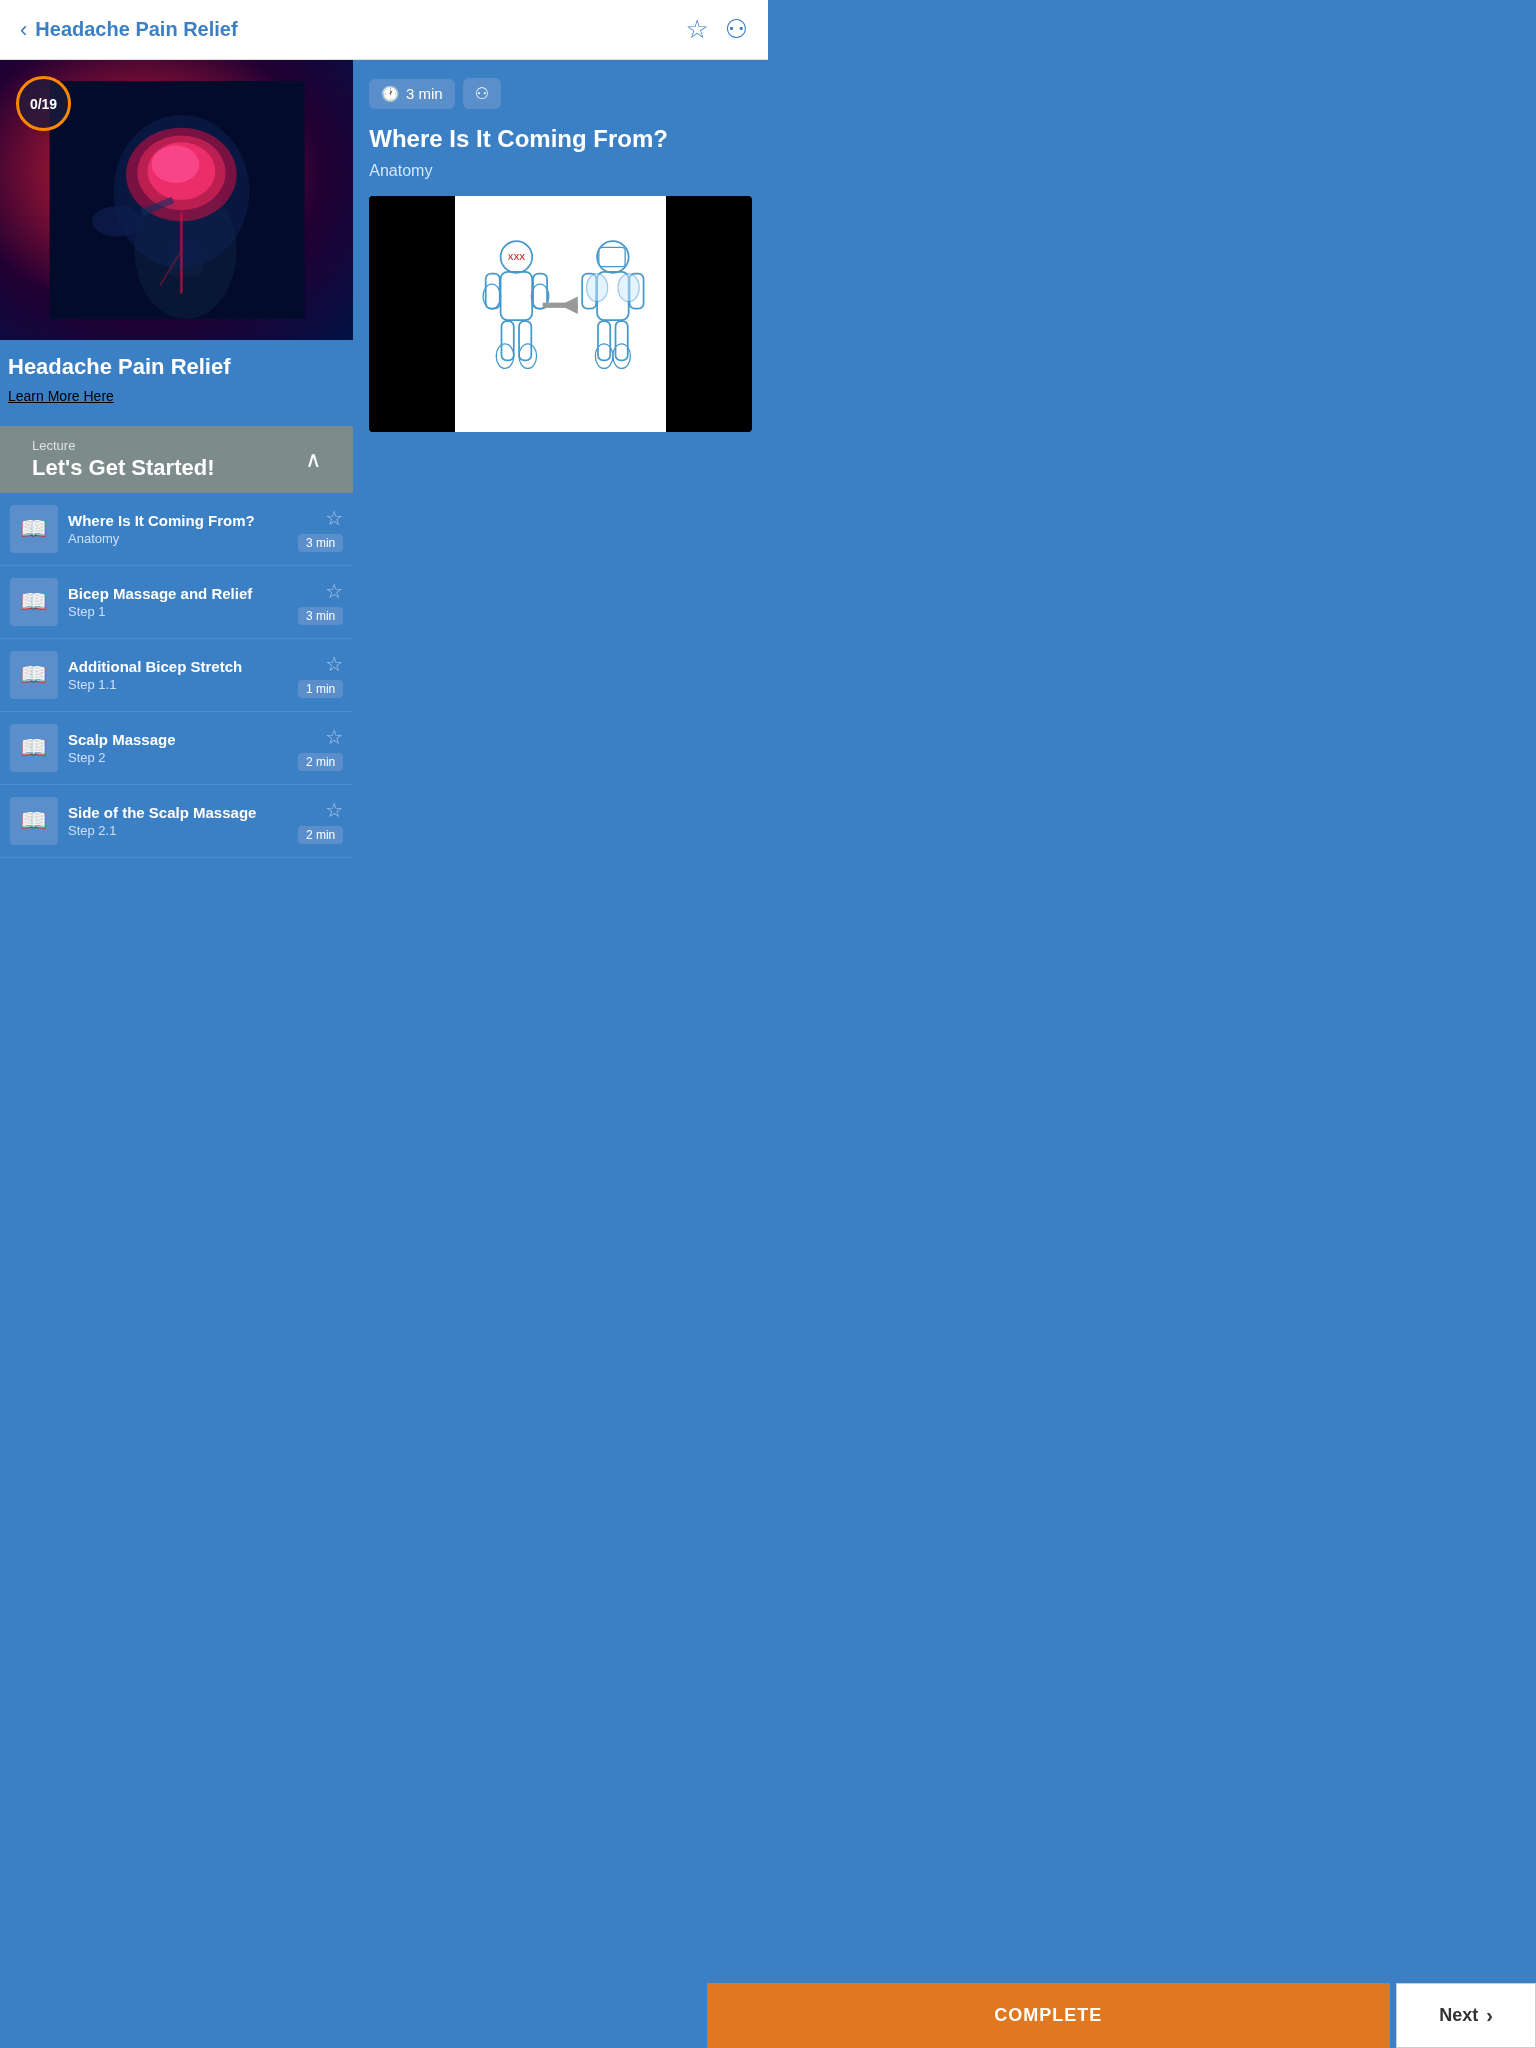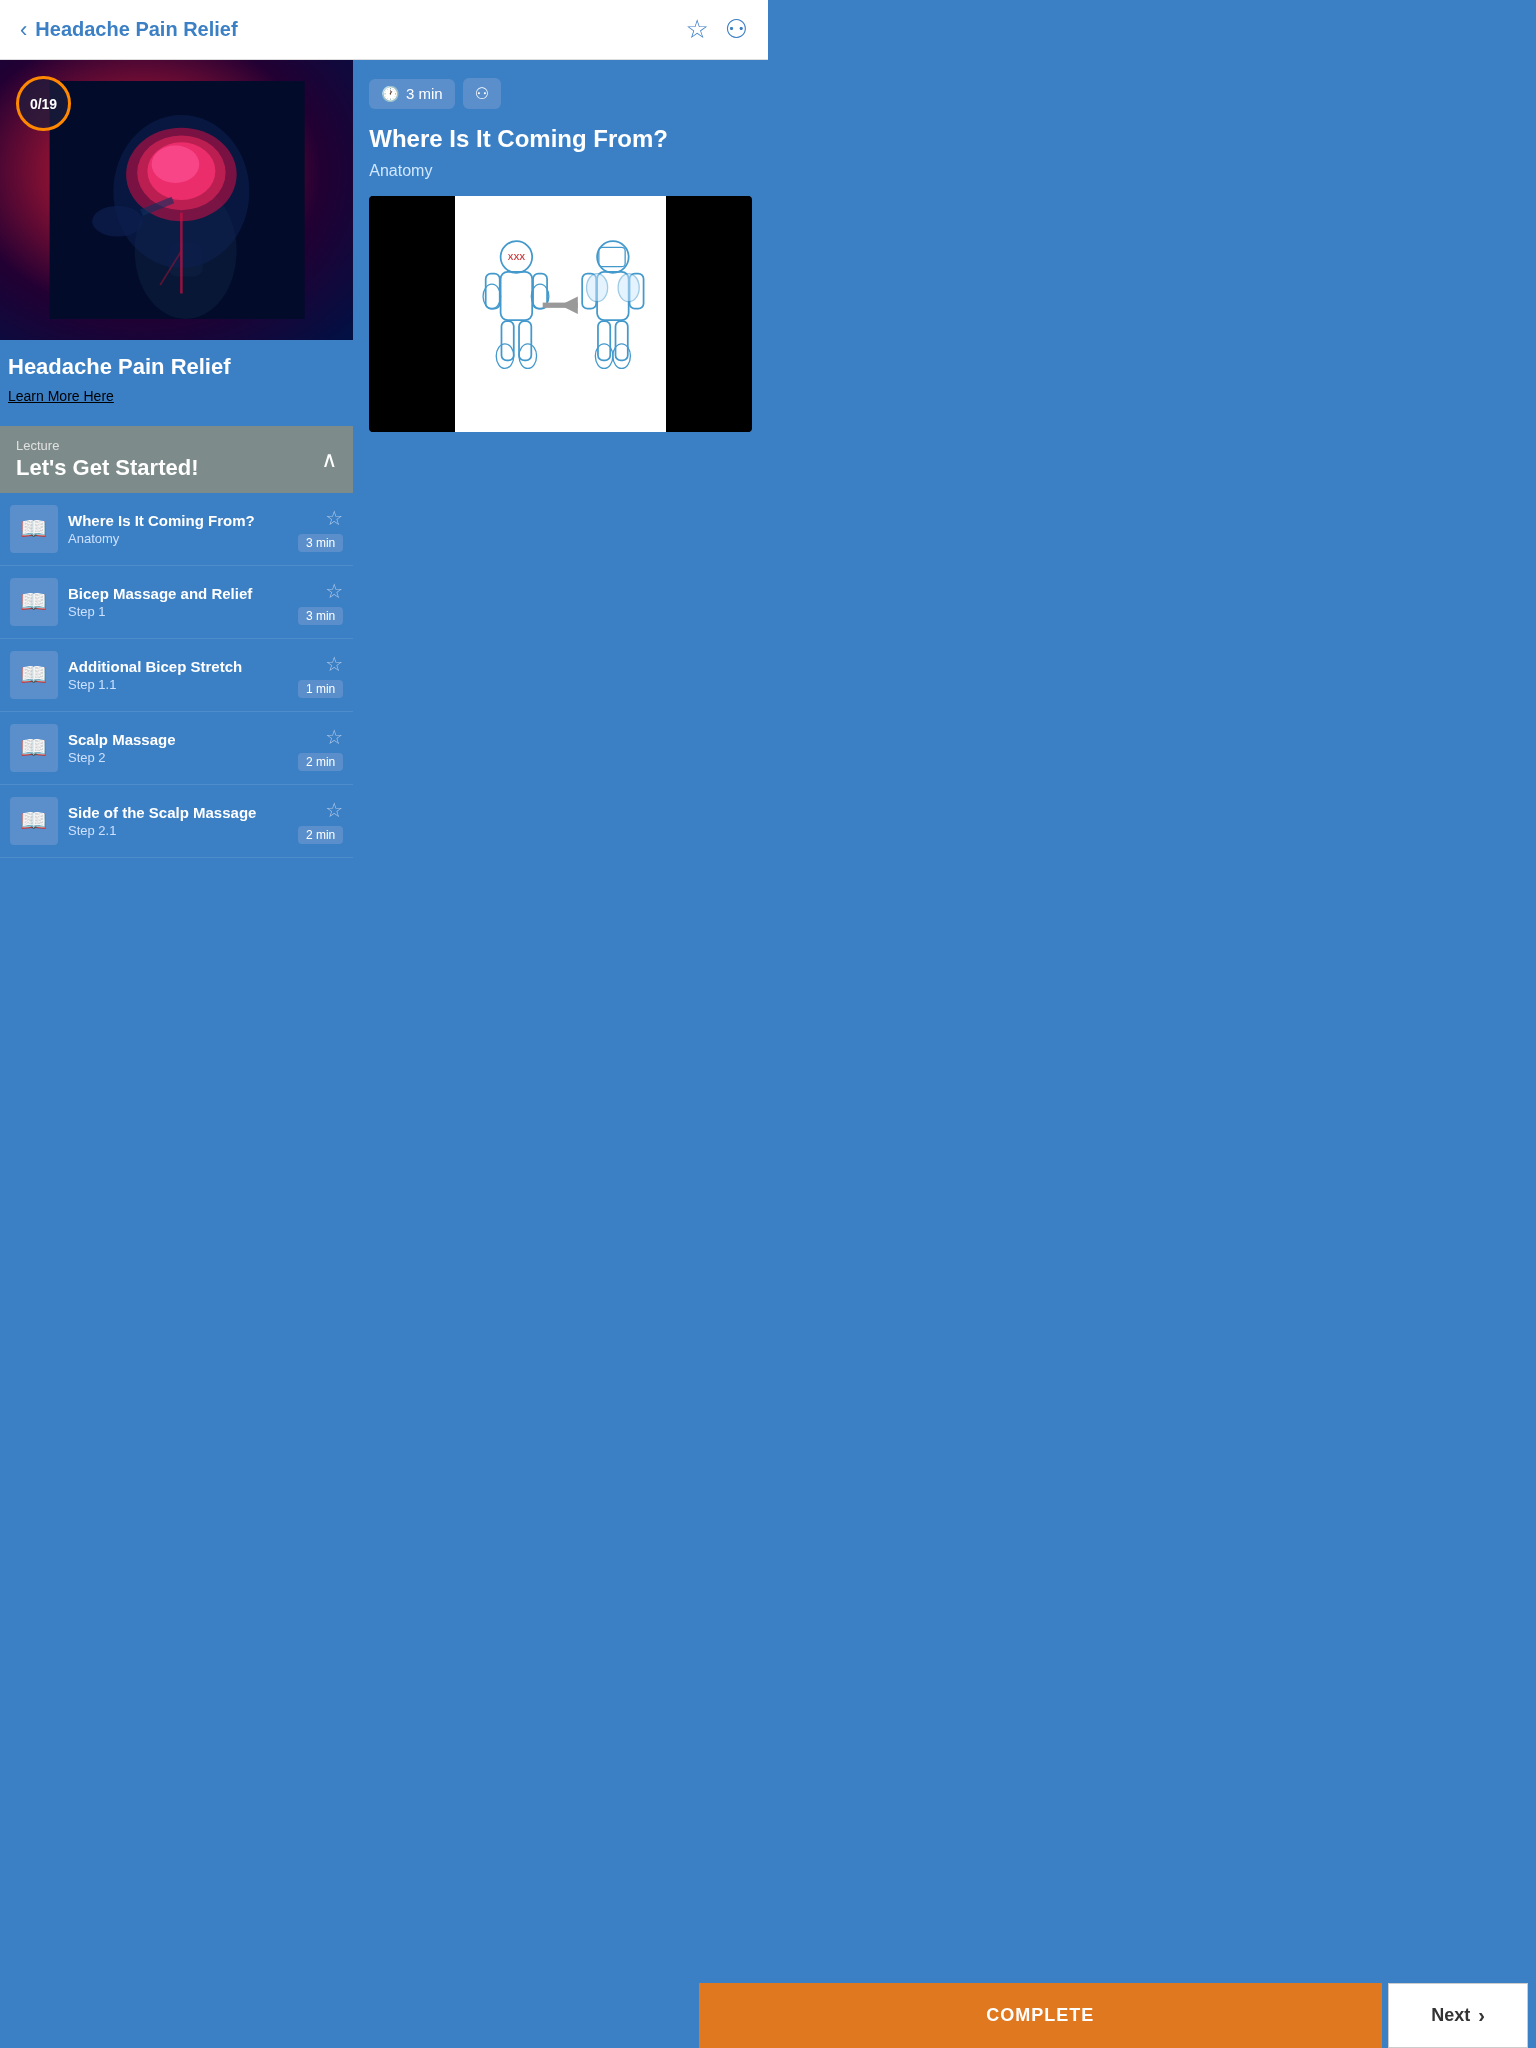--- a/index.html
+++ b/index.html
@@ -114,21 +114,21 @@
 
     
     .lecture-section {
       margin-top: 16px;
       background-color: #7d8c8a;
     }
     .lecture-header {
       display: flex;
       justify-content: space-between;
       align-items: center;
-      padding: 12px 16px;
+      padding: 12px 32px;
       background-color: #7d8c8a;
       cursor: pointer;
     }
     .lecture-label {
       font-size: 13px;
       color: #e0e0e0;
       margin-bottom: 2px;
     }
     .lecture-name {
       font-size: 22px;
@@ -257,21 +257,21 @@
       display: flex;
       align-items: center;
       justify-content: center;
       position: relative;
     }
 
     
     .action-bar {
       position: fixed;
       bottom: 0;
-      right: 8px;
+      right: 0;
       width: 54%;
       display: flex;
       gap: 6px;
       z-index: 100;
       margin-left: 42px;
     }
     .btn-complete {
       flex: 1;
       background-color: #e07820;
       color: #fff;

